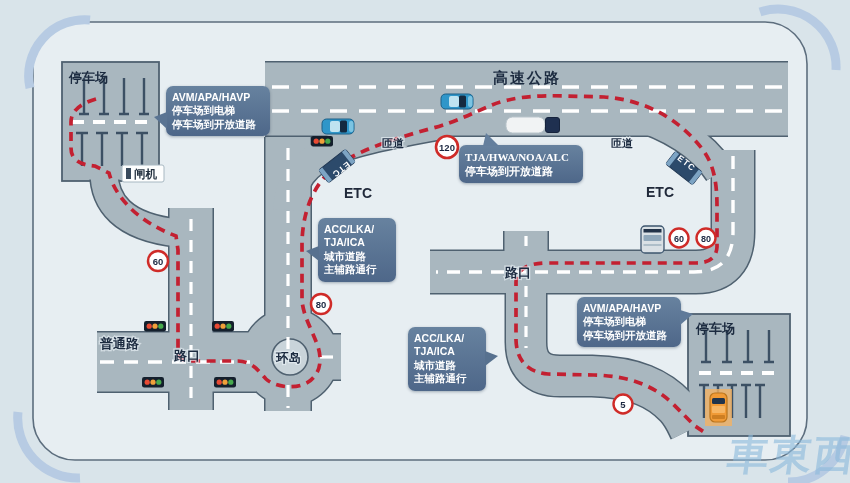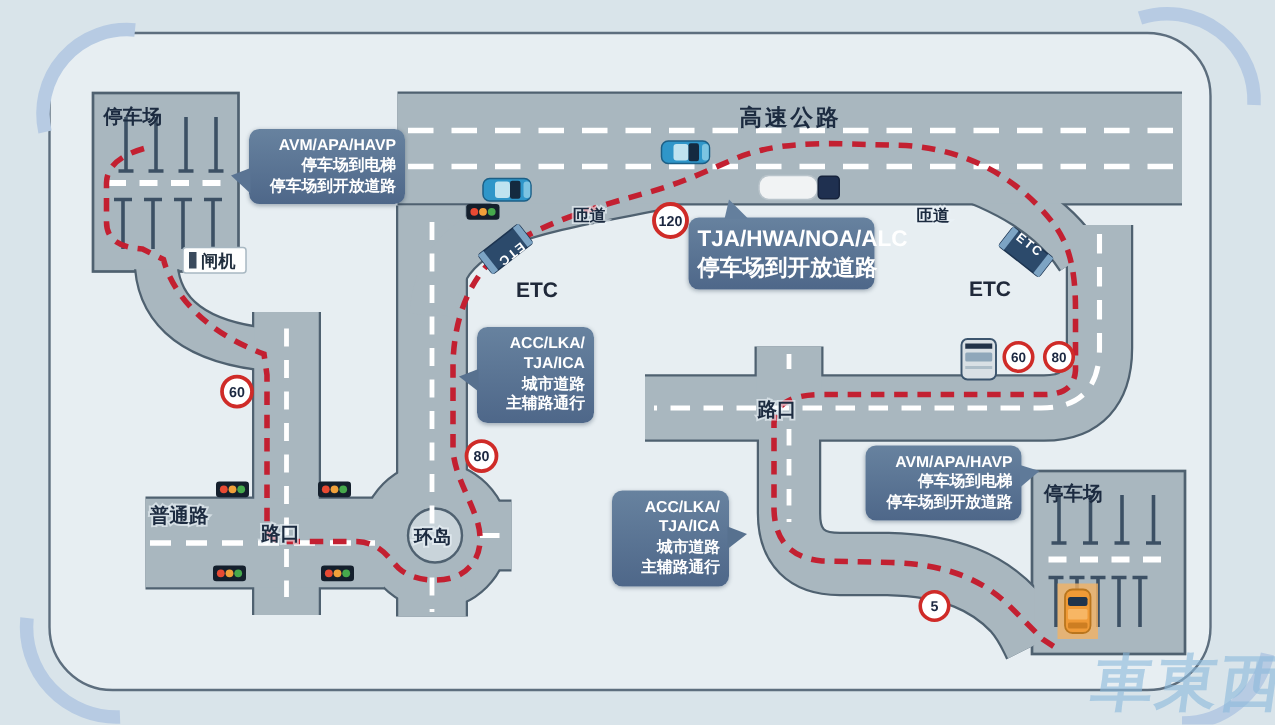--- a/index.html
+++ b/index.html
@@ -6,27 +6,27 @@
   body{
     width:850px;height:483px;overflow:hidden;position:relative;
     background:#d9e4ea;
     font-family:"Liberation Sans","DejaVu Sans",sans-serif;
   }
   #stage{position:absolute;left:0;top:0;width:850px;height:483px;}
   svg{position:absolute;left:0;top:0;}
   .callout{
     position:absolute;z-index:5;
     background:linear-gradient(180deg,#67829f 0%,#4e6789 100%);
-    color:#fff;font-weight:700;text-align:right;
+    color:#fff;font-weight:700;text-align:left;
     border-radius:7px;padding:5px 6px;line-height:1.28;
     box-shadow:0 1px 3px rgba(25,45,70,.35);
   }
   .callout .ln{display:block;white-space:nowrap;}
   .ptr{position:absolute;width:0;height:0;}
-  .fs11{font-size:15px;} .fs10{font-size:10.5px;}
+  .fs11{font-size:11px;font-family:Liberation Serif, serif;} .fs10{font-size:10.5px;}
   #watermark{
     position:absolute;z-index:6;left:728px;top:428px;
     font-size:41px;font-weight:800;letter-spacing:2px;white-space:nowrap;
     color:rgba(140,185,220,.62);transform:skewX(-8deg);
   }
   text{font-family:"Liberation Sans","DejaVu Sans",sans-serif;}
   .roadlbl{font-weight:700;fill:#1c2b40;paint-order:stroke;stroke:rgba(235,243,247,.65);stroke-width:2.5px;}
   .biglbl{font-weight:700;fill:#1c2b40;}
 </style>
 </head>

